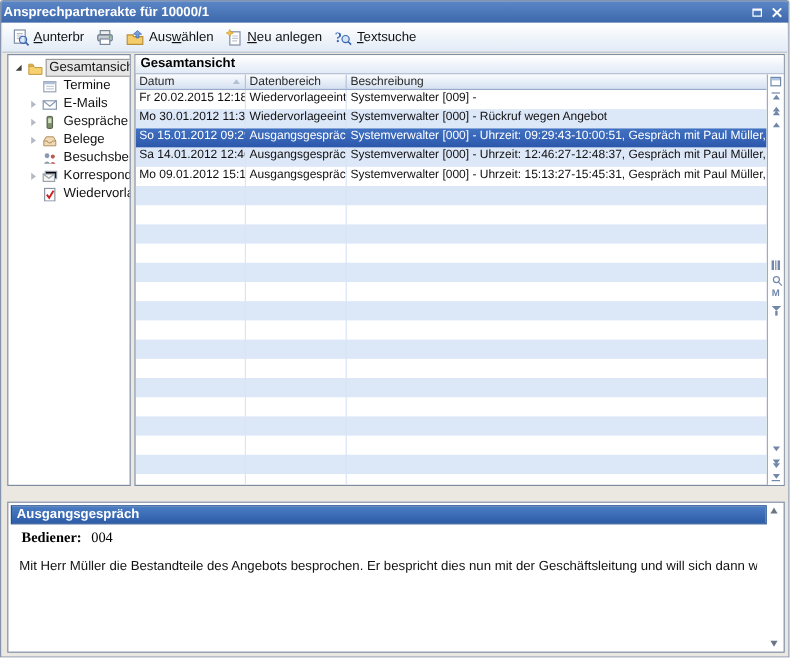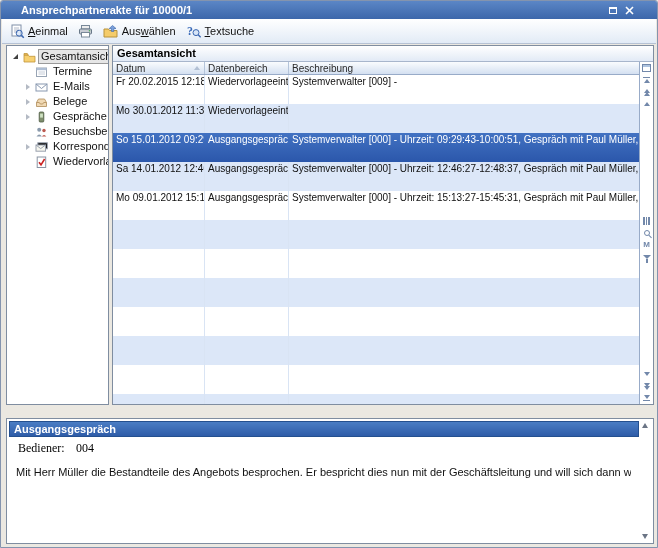--- a/index.html
+++ b/index.html
@@ -4,21 +4,21 @@
 <style>
   html,body{margin:0;padding:0;}
   body{width:658px;height:548px;position:relative;overflow:hidden;
        font-family:"Liberation Sans",sans-serif;background:#ebe8e1;}
   .window{position:absolute;inset:0;border:1px solid #8494ae;border-radius:3px 3px 0 0;box-sizing:border-box;background:#ebe8e1;}
 
   
   .titlebar{position:absolute;top:0;left:0;right:0;height:18px;
     background:linear-gradient(#5b86c6,#3c67ab);border-radius:2px 2px 0 0;
     display:flex;align-items:center;color:#fff;font-size:11px;font-weight:bold;
-    padding:0 20px;box-sizing:border-box;}
+    padding:0 2px;box-sizing:border-box;}
   .titlebar .title{flex:1;white-space:nowrap;overflow:hidden;}
   .win-btn{width:15px;height:13px;display:flex;align-items:center;justify-content:center;margin-left:2px;cursor:default;}
   .restore-glyph{width:8px;height:7px;border:1px solid #fff;border-top-width:2px;box-sizing:border-box;}
 
   
   .toolbar{position:absolute;top:18px;left:1px;right:1px;height:25px;
     background:linear-gradient(#ffffff,#e2ebf6);border-bottom:1px solid #b6c2d4;
     display:flex;align-items:center;padding-left:5px;gap:2px;box-sizing:border-box;}
   .tb-btn{display:flex;align-items:center;gap:3px;font-size:11px;color:#111;padding:2px 5px 2px 3px;}
   .tb-btn .mn{text-decoration:underline;}
@@ -46,21 +46,21 @@
   .grid{flex:1;display:flex;flex-direction:column;min-width:0;overflow:hidden;}
   .grid-head{height:13px;flex:none;display:flex;background:linear-gradient(#fafcfe,#d4e0f1);
     border-bottom:1px solid #98abc8;font-size:10px;color:#2a2a2a;box-sizing:border-box;}
   .gh-cell{border-right:1px solid #b4c4da;display:flex;align-items:center;padding:0 3px;box-sizing:border-box;white-space:nowrap;overflow:hidden;}
   .c-datum{width:92px;flex:none;}
   .c-bereich{width:84px;flex:none;text-align:center;}
   .c-beschr{flex:1;min-width:0;}
   .sort-asc{width:0;height:0;border-left:3.5px solid transparent;border-right:3.5px solid transparent;
     border-bottom:4.5px solid #b2c0d4;margin-left:auto;margin-right:1px;}
   .grid-rows{flex:1;overflow:hidden;}
-  .grow{height:29px;display:flex;font-size:10px;color:#101010;line-height:13px;}
+  .grow{height:16px;display:flex;font-size:10px;color:#101010;line-height:13px;}
   .grow.alt{background:#dce7f8;}
   .grow.selected{background:linear-gradient(#4272c2,#2b57ab);color:#fff;}
   .gcell{padding:0 3px;white-space:nowrap;overflow:hidden;box-sizing:border-box;border-right:1px solid #d9e4f4;}
   .grow.selected .gcell{border-right-color:transparent;}
 
   
   .strip{width:13px;flex:none;border-left:1px solid #98abc8;display:flex;flex-direction:column;align-items:center;background:#fff;}
   .strip .sp{flex:1;}
   .sbtn{width:13px;height:12px;display:flex;flex-direction:column;align-items:center;justify-content:center;gap:1px;}
   .tri-up{width:0;height:0;border-left:3px solid transparent;border-right:3px solid transparent;border-bottom:4.5px solid #7288aa;}
@@ -77,21 +77,21 @@
   .funnel::after{content:'';position:absolute;left:-1px;top:-0.5px;width:2px;height:4px;background:#7288aa;}
 
   
   .detail-panel{position:absolute;left:5px;top:417px;width:648px;height:126px;background:#fff;
     border:1px solid #7f8da0;box-sizing:border-box;display:flex;padding:2px;}
   .detail-main{flex:1;min-width:0;display:flex;flex-direction:column;}
   .detail-header{height:16px;flex:none;background:linear-gradient(#4a7dc4,#2e5ca8);border:1px solid #24508f;
     color:#fff;font-weight:bold;font-size:11px;line-height:14px;padding:0 4px;box-sizing:border-box;}
   .detail-fields{margin:5px 0 0 9px;font-family:"Liberation Serif",serif;font-size:12px;color:#000;}
   .dfield{margin-bottom:6px;line-height:13px;}
-  .dlabel{display:inline-block;min-width:55px;font-weight:normal;}
+  .dlabel{display:inline-block;min-width:55px;font-weight:bold;}
   .detail-body{margin:6px 8px 0 7px;font-size:11px;line-height:11.5px;color:#111;}
   .detail-body p{margin:0;white-space:nowrap;overflow:hidden;}
   .detail-scroll{width:12px;flex:none;display:flex;flex-direction:column;justify-content:space-between;align-items:center;padding:2px 0;}
   .tri-up-g{width:0;height:0;border-left:3.5px solid transparent;border-right:3.5px solid transparent;border-bottom:5px solid #6b7585;}
   .tri-dn-g{width:0;height:0;border-left:3.5px solid transparent;border-right:3.5px solid transparent;border-top:5px solid #6b7585;}
 </style>
 </head>
 <body>
 
 <div class="window">
@@ -112,38 +112,48 @@
   <div class="toolbar">
     <span class="tb-btn">
       <svg width="15" height="15" viewBox="0 0 15 15">
         <rect x="2" y="1" width="9" height="11" fill="#ffffff" stroke="#8090a8"></rect>
         <line x1="4" y1="4" x2="9" y2="4" stroke="#b0b8c8"></line>
         <line x1="4" y1="6" x2="9" y2="6" stroke="#b0b8c8"></line>
         <line x1="4" y1="8" x2="8" y2="8" stroke="#b0b8c8"></line>
         <circle cx="9.2" cy="9.2" r="3" fill="rgba(170,200,240,0.4)" stroke="#3a66b0"></circle>
         <line x1="11.4" y1="11.4" x2="13.8" y2="13.8" stroke="#3a66b0" stroke-width="1.5"></line>
       </svg>
-      <span><span class="mn">A</span><span>einmal</span></span>
+      <span><span class="mn">A</span><span>unterbr</span></span>
     </span>
     <span class="tb-btn">
       <svg width="15" height="15" viewBox="0 0 15 15">
         <rect x="3.5" y="1.5" width="8" height="3.5" fill="#eeeeee" stroke="#788898"></rect>
         <rect x="1.5" y="5" width="12" height="5" rx="1" fill="#c8ccd4" stroke="#687888"></rect>
         <rect x="3.5" y="8.5" width="8" height="4.5" fill="#ffffff" stroke="#788898"></rect>
         <circle cx="11.5" cy="6.8" r="0.8" fill="#52b052"></circle>
       </svg>
     </span>
     <span class="tb-btn">
       <svg width="16" height="15" viewBox="0 0 16 15">
         <path d="M1 5 h4.5 l1 1.5 h7.5 v6.5 h-13 z" fill="#f5cc6a" stroke="#b8923a"></path>
         <path d="M9.5 1.5 l3.5 3 h-2.2 v3 h-2.4 v-3 h-2.2 z" fill="#7aa0dc" stroke="#3a64a8" stroke-width="0.6"></path>
       </svg>
       <span><span>Aus</span><span class="mn">w</span><span>ählen</span></span>
     </span>
     <span class="tb-btn">
+      <svg width="15" height="15" viewBox="0 0 15 15">
+        <rect x="3.5" y="2.5" width="8.5" height="11" fill="#ffffff" stroke="#8090a8"></rect>
+        <line x1="5.5" y1="6" x2="10.5" y2="6" stroke="#c0c6d2"></line>
+        <line x1="5.5" y1="8" x2="10.5" y2="8" stroke="#c0c6d2"></line>
+        <line x1="5.5" y1="10" x2="9.5" y2="10" stroke="#c0c6d2"></line>
+        <path d="M3.5 0.5 L4.4 2.6 L6.5 3.5 L4.4 4.4 L3.5 6.5 L2.6 4.4 L0.5 3.5 L2.6 2.6 Z" fill="#f6c33c" stroke="#c89020" stroke-width="0.5"></path>
+      </svg>
+      <span><span class="mn">N</span><span>eu anlegen</span></span>
+    </span>
+    <span class="tb-btn">
       <svg width="16" height="15" viewBox="0 0 16 15">
         <text x="1" y="11" font-size="12" font-weight="bold" fill="#3a6ab8" font-family="Liberation Serif, serif">?</text>
         <circle cx="10" cy="8.6" r="3" fill="rgba(170,200,240,0.35)" stroke="#3a66b0"></circle>
         <line x1="12.2" y1="10.8" x2="14.6" y2="13.2" stroke="#3a66b0" stroke-width="1.4"></line>
       </svg>
       <span><span class="mn">T</span><span>extsuche</span></span>
     </span>
   </div>
 
   <div class="tree-panel">
@@ -182,37 +192,37 @@
           </svg>
         </span>
         <span class="tlabel">E-Mails</span>
       </div>
       <div class="tree-item lvl1">
         <span class="arr">
           <span class="arr-col"></span>
         </span>
         <span class="ticon">
           <svg width="13" height="12" viewBox="0 0 13 12">
+            <rect x="4.2" y="1" width="4.6" height="10" rx="1" fill="#7e8e6c" stroke="#4c5a42" stroke-width="0.8"></rect>
+            <rect x="5.1" y="2.6" width="2.8" height="4" fill="#cfe2c2"></rect>
+          </svg>
+        </span>
+        <span class="tlabel">Gespräche</span>
+      </div>
+      <div class="tree-item lvl1">
+        <span class="arr">
+          <span class="arr-col"></span>
+        </span>
+        <span class="ticon">
+          <svg width="13" height="12" viewBox="0 0 13 12">
             <path d="M1.5 6.5 L3.5 3 L9.5 3 L11.5 6.5 L11.5 10.5 L1.5 10.5 Z" fill="#f0d9b4" stroke="#ae8c58" stroke-width="0.8"></path>
             <path d="M1.5 6.5 H4.3 L5.3 8 H7.7 L8.7 6.5 H11.5" fill="none" stroke="#ae8c58" stroke-width="0.8"></path>
           </svg>
         </span>
         <span class="tlabel">Belege</span>
-      </div>
-      <div class="tree-item lvl1">
-        <span class="arr">
-          <span class="arr-col"></span>
-        </span>
-        <span class="ticon">
-          <svg width="13" height="12" viewBox="0 0 13 12">
-            <rect x="4.2" y="1" width="4.6" height="10" rx="1" fill="#7e8e6c" stroke="#4c5a42" stroke-width="0.8"></rect>
-            <rect x="5.1" y="2.6" width="2.8" height="4" fill="#cfe2c2"></rect>
-          </svg>
-        </span>
-        <span class="tlabel">Gespräche</span>
       </div>
       <div class="tree-item lvl1">
         <span class="arr"></span>
         <span class="ticon">
           <svg width="13" height="12" viewBox="0 0 13 12">
             <circle cx="4.2" cy="3.8" r="2" fill="#8a9aac"></circle>
             <path d="M1.5 10.5 Q4.2 6.5 6.9 10.5 Z" fill="#8a9aac"></path>
             <circle cx="9" cy="4.5" r="1.7" fill="#bc5a50"></circle>
             <path d="M6.8 10.5 Q9 7.3 11.4 10.5 Z" fill="#bc5a50"></path>
           </svg>
@@ -262,20 +272,21 @@
         </div>
         <div class="grid-rows">
             <div class="grow">
               <div class="gcell c-datum">Fr 20.02.2015 12:18</div>
               <div class="gcell c-bereich">Wiedervorlageeintrag</div>
               <div class="gcell c-beschr" style="border-right: none;">Systemverwalter [009] -</div>
             </div>
             <div class="grow alt">
               <div class="gcell c-datum">Mo 30.01.2012 11:30</div>
               <div class="gcell c-bereich">Wiedervorlageeintrag</div>
+              <div class="gcell c-beschr" style="border-right: none;">Systemverwalter [000] - Rückruf wegen Angebot</div>
             </div>
             <div class="grow selected">
               <div class="gcell c-datum">So 15.01.2012 09:29</div>
               <div class="gcell c-bereich">Ausgangsgespräch</div>
               <div class="gcell c-beschr" style="border-right: none;">Systemverwalter [000] - Uhrzeit: 09:29:43-10:00:51, Gespräch mit Paul Müller, Grund: bezüglich Angeb</div>
             </div>
             <div class="grow alt">
               <div class="gcell c-datum">Sa 14.01.2012 12:46</div>
               <div class="gcell c-bereich">Ausgangsgespräch</div>
               <div class="gcell c-beschr" style="border-right: none;">Systemverwalter [000] - Uhrzeit: 12:46:27-12:48:37, Gespräch mit Paul Müller, Grund: bezüglich Angeb</div>

